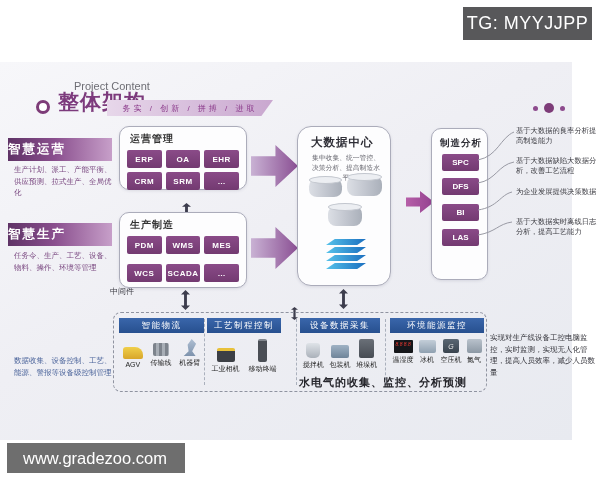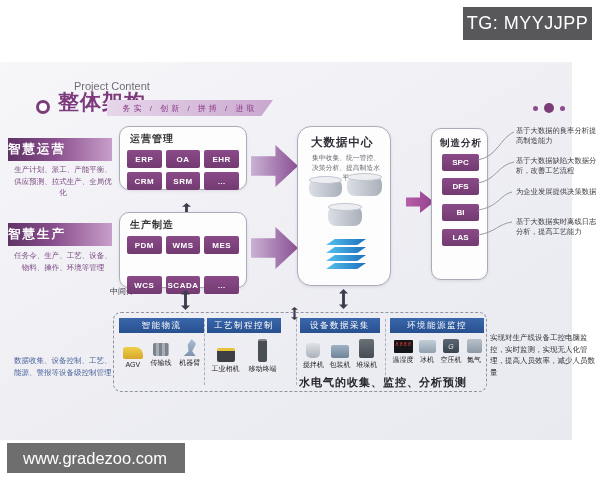--- a/index.html
+++ b/index.html
@@ -24,21 +24,21 @@
   .dots{position:absolute;left:533px;top:41px;display:flex;align-items:center;gap:6px;}
   .dots i{display:block;width:5px;height:5px;border-radius:50%;background:#8d4a8d;}
   .dots i.big{width:10px;height:10px;background:#7d3c78;}
 
   
   .band{position:absolute;left:8px;width:104px;height:23px;color:#fff;font-weight:bold;font-size:12.5px;
     display:flex;align-items:center;box-sizing:border-box;letter-spacing:2px;}
   .band.purple{background:linear-gradient(90deg,#5f3366 0%,#8a4f8e 45%,#c79fc9 100%);}
   .band.blue{background:linear-gradient(90deg,#28539e 0%,#4f7cc0 55%,#9cb8e0 100%);}
   .band-desc{position:absolute;left:14px;width:98px;font-size:7.5px;line-height:1.55;}
-  .band-desc.purple{color:#7a4880;text-align:center;}
+  .band-desc.purple{color:#7a4880;}
   .band-desc.blue{color:#4a639a;}
   .mw-label{position:absolute;left:110px;top:224px;font-size:8px;color:#3c3c44;}
 
   
   .gbox{position:absolute;left:119px;width:128px;background:#fdfdfe;border:1px solid #abacba;border-radius:10px;
     box-shadow:0 1px 3px rgba(60,60,90,.12);box-sizing:border-box;padding:4px 7px;}
   .gbox-title{font-size:10px;font-weight:bold;color:#333;margin:1px 0 4px 3px;letter-spacing:1px;}
   .chipgrid{display:grid;grid-template-columns:repeat(3,1fr);gap:4px;}
   .chip{height:18px;background:linear-gradient(180deg,#8a4b88,#733a71);color:#fff;font-size:8px;font-weight:bold;
     display:flex;align-items:center;justify-content:center;border-radius:2px;letter-spacing:.5px;}
@@ -156,21 +156,21 @@
         <div class="chip" data-name="chip-crm">CRM</div>
         <div class="chip" data-name="chip-srm">SRM</div>
         <div class="chip" data-name="chip-more">…</div>
       </div>
     </div>
 
     <div class="varrow" style="left:182px;top:141px;height:17px" data-name="double-arrow-icon"></div>
 
     <div class="gbox" style="top:150px;height:76px" data-name="production-group-box">
       <div class="gbox-title" data-name="production-title">生产制造</div>
-      <div class="chipgrid" style="row-gap:22px" data-name="production-chips">
+      <div class="chipgrid" style="row-gap:10px" data-name="production-chips">
         <div class="chip" data-name="chip-pdm">PDM</div>
         <div class="chip" data-name="chip-wms">WMS</div>
         <div class="chip" data-name="chip-mes">MES</div>
         <div class="chip" data-name="chip-wcs">WCS</div>
         <div class="chip" data-name="chip-scada">SCADA</div>
         <div class="chip" data-name="chip-more">…</div>
       </div>
     </div>
 
     <div class="varrow" style="left:181px;top:228px;height:20px" data-name="double-arrow-icon"></div>

